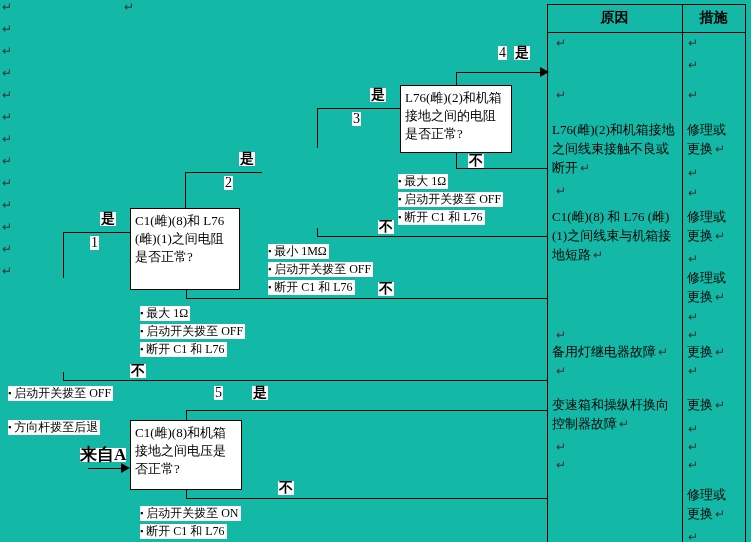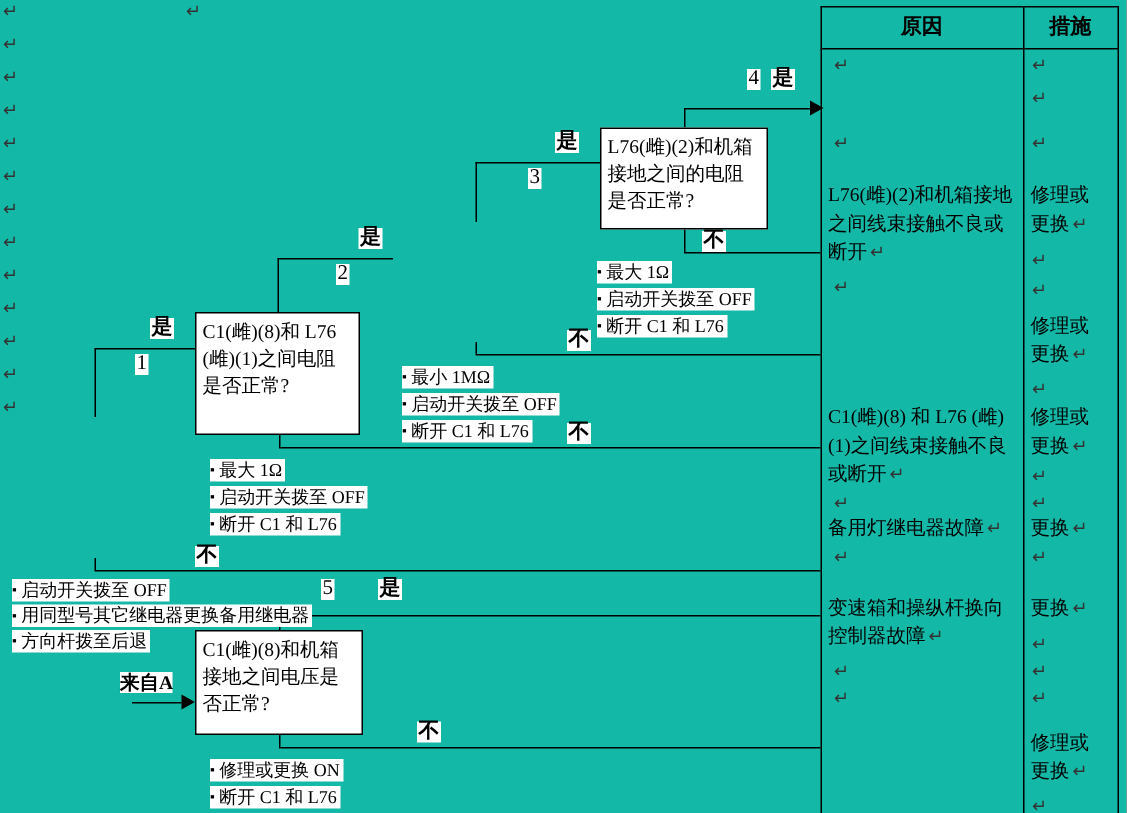--- a/index.html
+++ b/index.html
@@ -7,21 +7,21 @@
   #page{position:relative;width:751px;height:542px;background:#14b8a6;overflow:hidden;
         font-family:Liberation Serif, serif;color:#000}
   .lh{position:absolute;height:0;border-top:1px solid #000;z-index:1}
   .lv{position:absolute;width:0;border-left:1px solid #000;z-index:1}
   .box{position:absolute;border:1px solid #000;background:#fff;padding:3px 4px;
        font-size:13px;line-height:18px;z-index:3}
   .cell{position:absolute;font-size:13px;line-height:19px;z-index:2}
   .hdr{position:absolute;top:9px;font-weight:bold;font-size:14px;text-align:center;z-index:2}
   .lbl{position:absolute;font-size:14px;font-weight:bold;line-height:14px;background:#fff;z-index:4;padding:0 1px}
   .num{position:absolute;font-size:14px;line-height:14px;background:#fff;z-index:4;padding:0 1px}
-  .fa{position:absolute;font-size:13px;font-weight:bold;line-height:14px;background:#fff;z-index:4}
+  .fa{position:absolute;font-size:17px;font-weight:bold;line-height:14px;background:#fff;z-index:4}
   .note{position:absolute;font-size:12px;line-height:14px;white-space:nowrap;background:#fff;z-index:4;padding-right:2px}
   .blt{display:inline-block;font-size:9px;transform:translateY(-1px);margin-right:3px}
   .mark{position:absolute;font-size:12px;line-height:14px;color:#333;z-index:1}
   .mark-inline{color:#333;font-size:12px;margin-left:2px}
   .tri-r{position:absolute;width:0;height:0;border-top:5px solid transparent;
          border-bottom:5px solid transparent;border-left:9px solid #000;z-index:2}
 </style>
 </head>
 <body>
 
@@ -30,21 +30,21 @@
   <div class="lh" style="left:547px;top:4px;width:199px"></div>
   <div class="lv" style="left:547px;top:4px;height:538px"></div>
   <div class="lv" style="left:682px;top:4px;height:538px"></div>
   <div class="lv" style="left:745px;top:4px;height:538px"></div>
   <div class="lh" style="left:547px;top:32px;width:199px"></div>
 
   <div class="hdr" style="left:547px;width:135px">原因</div>
   <div class="hdr" style="left:682px;width:63px">措施</div>
 
   <div class="cell" style="left:552px;top:120px;width:124px"><span>L76(雌)(2)和机箱接地之间线束接触不良或断开</span><span class="mark-inline">↵</span></div>
-  <div class="cell" style="left:552px;top:268px;width:124px"><span>C1(雌)(8) 和 L76 (雌)(1)之间线束接触不良或断开</span><span class="mark-inline">↵</span></div>
+  <div class="cell" style="left:552px;top:207px;width:124px"><span>C1(雌)(8) 和 L76 (雌)(1)之间线束与机箱接地短路</span><span class="mark-inline">↵</span></div>
   <div class="cell" style="left:552px;top:395px;width:124px"><span>变速箱和操纵杆换向控制器故障</span><span class="mark-inline">↵</span></div>
   <div class="cell" style="left:552px;top:342px;width:124px"><span>备用灯继电器故障</span><span class="mark-inline">↵</span></div>
 
   <div class="cell" style="left:687px;top:120px;width:46px"><span>修理或更换</span><span class="mark-inline">↵</span></div>
   <div class="cell" style="left:687px;top:207px;width:46px"><span>修理或更换</span><span class="mark-inline">↵</span></div>
   <div class="cell" style="left:687px;top:268px;width:46px"><span>修理或更换</span><span class="mark-inline">↵</span></div>
   <div class="cell" style="left:687px;top:342px;width:46px"><span>更换</span><span class="mark-inline">↵</span></div>
   <div class="cell" style="left:687px;top:395px;width:46px"><span>更换</span><span class="mark-inline">↵</span></div>
   <div class="cell" style="left:687px;top:485px;width:46px"><span>修理或更换</span><span class="mark-inline">↵</span></div>
 
@@ -90,36 +90,35 @@
   <div class="num" style="left:214px;top:386px">5</div>
   <div class="lbl" style="left:252px;top:386px">是</div>
 
   <div class="lbl" style="left:130px;top:364px">不</div>
   <div class="lbl" style="left:378px;top:282px">不</div>
   <div class="lbl" style="left:378px;top:220px">不</div>
   <div class="lbl" style="left:468px;top:154px">不</div>
   <div class="lbl" style="left:278px;top:481px">不</div>
 
   <div class="note" style="left:8px;top:386px"><span class="blt">▪</span><span>启动开关拨至 OFF</span></div>
-  <div class="note" style="left:8px;top:403px"><span class="blt">▪</span><span>用同型号其它继电器更换备用继电器</span></div>
   <div class="note" style="left:8px;top:420px"><span class="blt">▪</span><span>方向杆拨至后退</span></div>
 
   <div class="note" style="left:140px;top:306px"><span class="blt">▪</span><span>最大 1Ω</span></div>
   <div class="note" style="left:140px;top:324px"><span class="blt">▪</span><span>启动开关拨至 OFF</span></div>
   <div class="note" style="left:140px;top:342px"><span class="blt">▪</span><span>断开 C1 和 L76</span></div>
 
   <div class="note" style="left:268px;top:244px"><span class="blt">▪</span><span>最小 1MΩ</span></div>
   <div class="note" style="left:268px;top:262px"><span class="blt">▪</span><span>启动开关拨至 OFF</span></div>
   <div class="note" style="left:268px;top:280px"><span class="blt">▪</span><span>断开 C1 和 L76</span></div>
 
   <div class="note" style="left:398px;top:174px"><span class="blt">▪</span><span>最大 1Ω</span></div>
   <div class="note" style="left:398px;top:192px"><span class="blt">▪</span><span>启动开关拨至 OFF</span></div>
   <div class="note" style="left:398px;top:210px"><span class="blt">▪</span><span>断开 C1 和 L76</span></div>
 
-  <div class="note" style="left:140px;top:506px"><span class="blt">▪</span><span>修理或更换 ON</span></div>
+  <div class="note" style="left:140px;top:506px"><span class="blt">▪</span><span>启动开关拨至 ON</span></div>
   <div class="note" style="left:140px;top:524px"><span class="blt">▪</span><span>断开 C1 和 L76</span></div>
 
 <span class="mark" style="left: 2px; top: 0px;">↵</span>
     <span class="mark" style="left: 2px; top: 22px;">↵</span>
     <span class="mark" style="left: 2px; top: 44px;">↵</span>
     <span class="mark" style="left: 2px; top: 66px;">↵</span>
     <span class="mark" style="left: 2px; top: 88px;">↵</span>
     <span class="mark" style="left: 2px; top: 110px;">↵</span>
     <span class="mark" style="left: 2px; top: 132px;">↵</span>
     <span class="mark" style="left: 2px; top: 154px;">↵</span>

